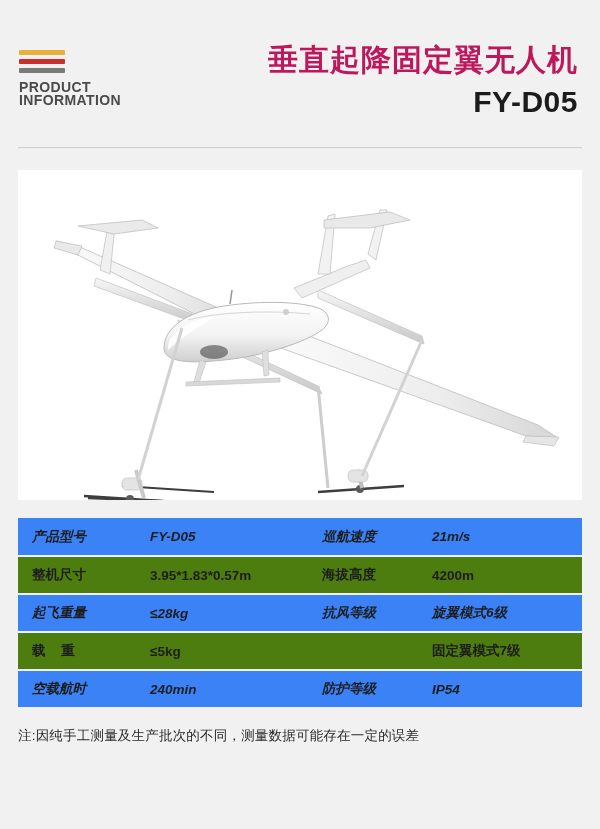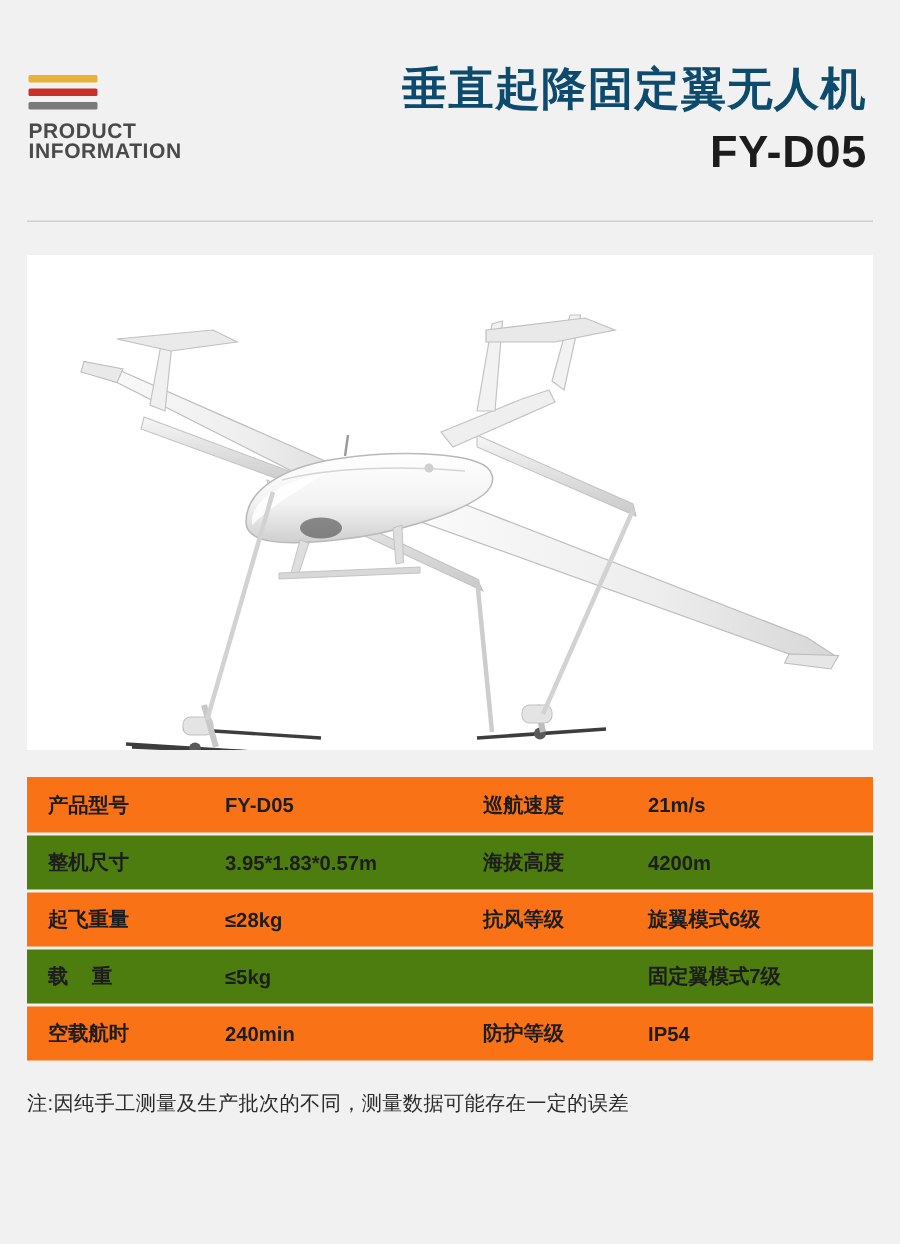--- a/index.html
+++ b/index.html
@@ -57,21 +57,21 @@
   .title-block {
     position: absolute;
     right: 22px;
     top: 40px;
     text-align: right;
   }
   .title-cn {
     font-size: 30px;
     font-weight: 700;
     letter-spacing: 1px;
-    color: #0c4a6e;
+    color: #be185d;
     line-height: 40px;
     white-space: nowrap;
   }
   .title-model {
     font-size: 30px;
     font-weight: 700;
     letter-spacing: 0.5px;
     color: #1c1c1c;
     line-height: 40px;
     margin-top: 2px;
@@ -102,21 +102,21 @@
   
   .spec-table {
     margin: 18px 18px 0 18px;
     border-collapse: collapse;
     width: calc(100% - 36px);
     font-size: 13.5px;
   }
   .spec-table tr {
     height: 38px;
   }
-  .spec-table tr.odd td { background: #f97316; }
+  .spec-table tr.odd td { background: #3b82f6; font-style: italic; }
   .spec-table tr.even td { background: #4d7c0f; }
   .spec-table td {
     padding: 0 0 0 14px;
     vertical-align: middle;
     border-bottom: 2px solid #f1f1f1;
     color: #1d1d1d;
     white-space: nowrap;
   }
   .spec-table td.label {
     width: 104px;

